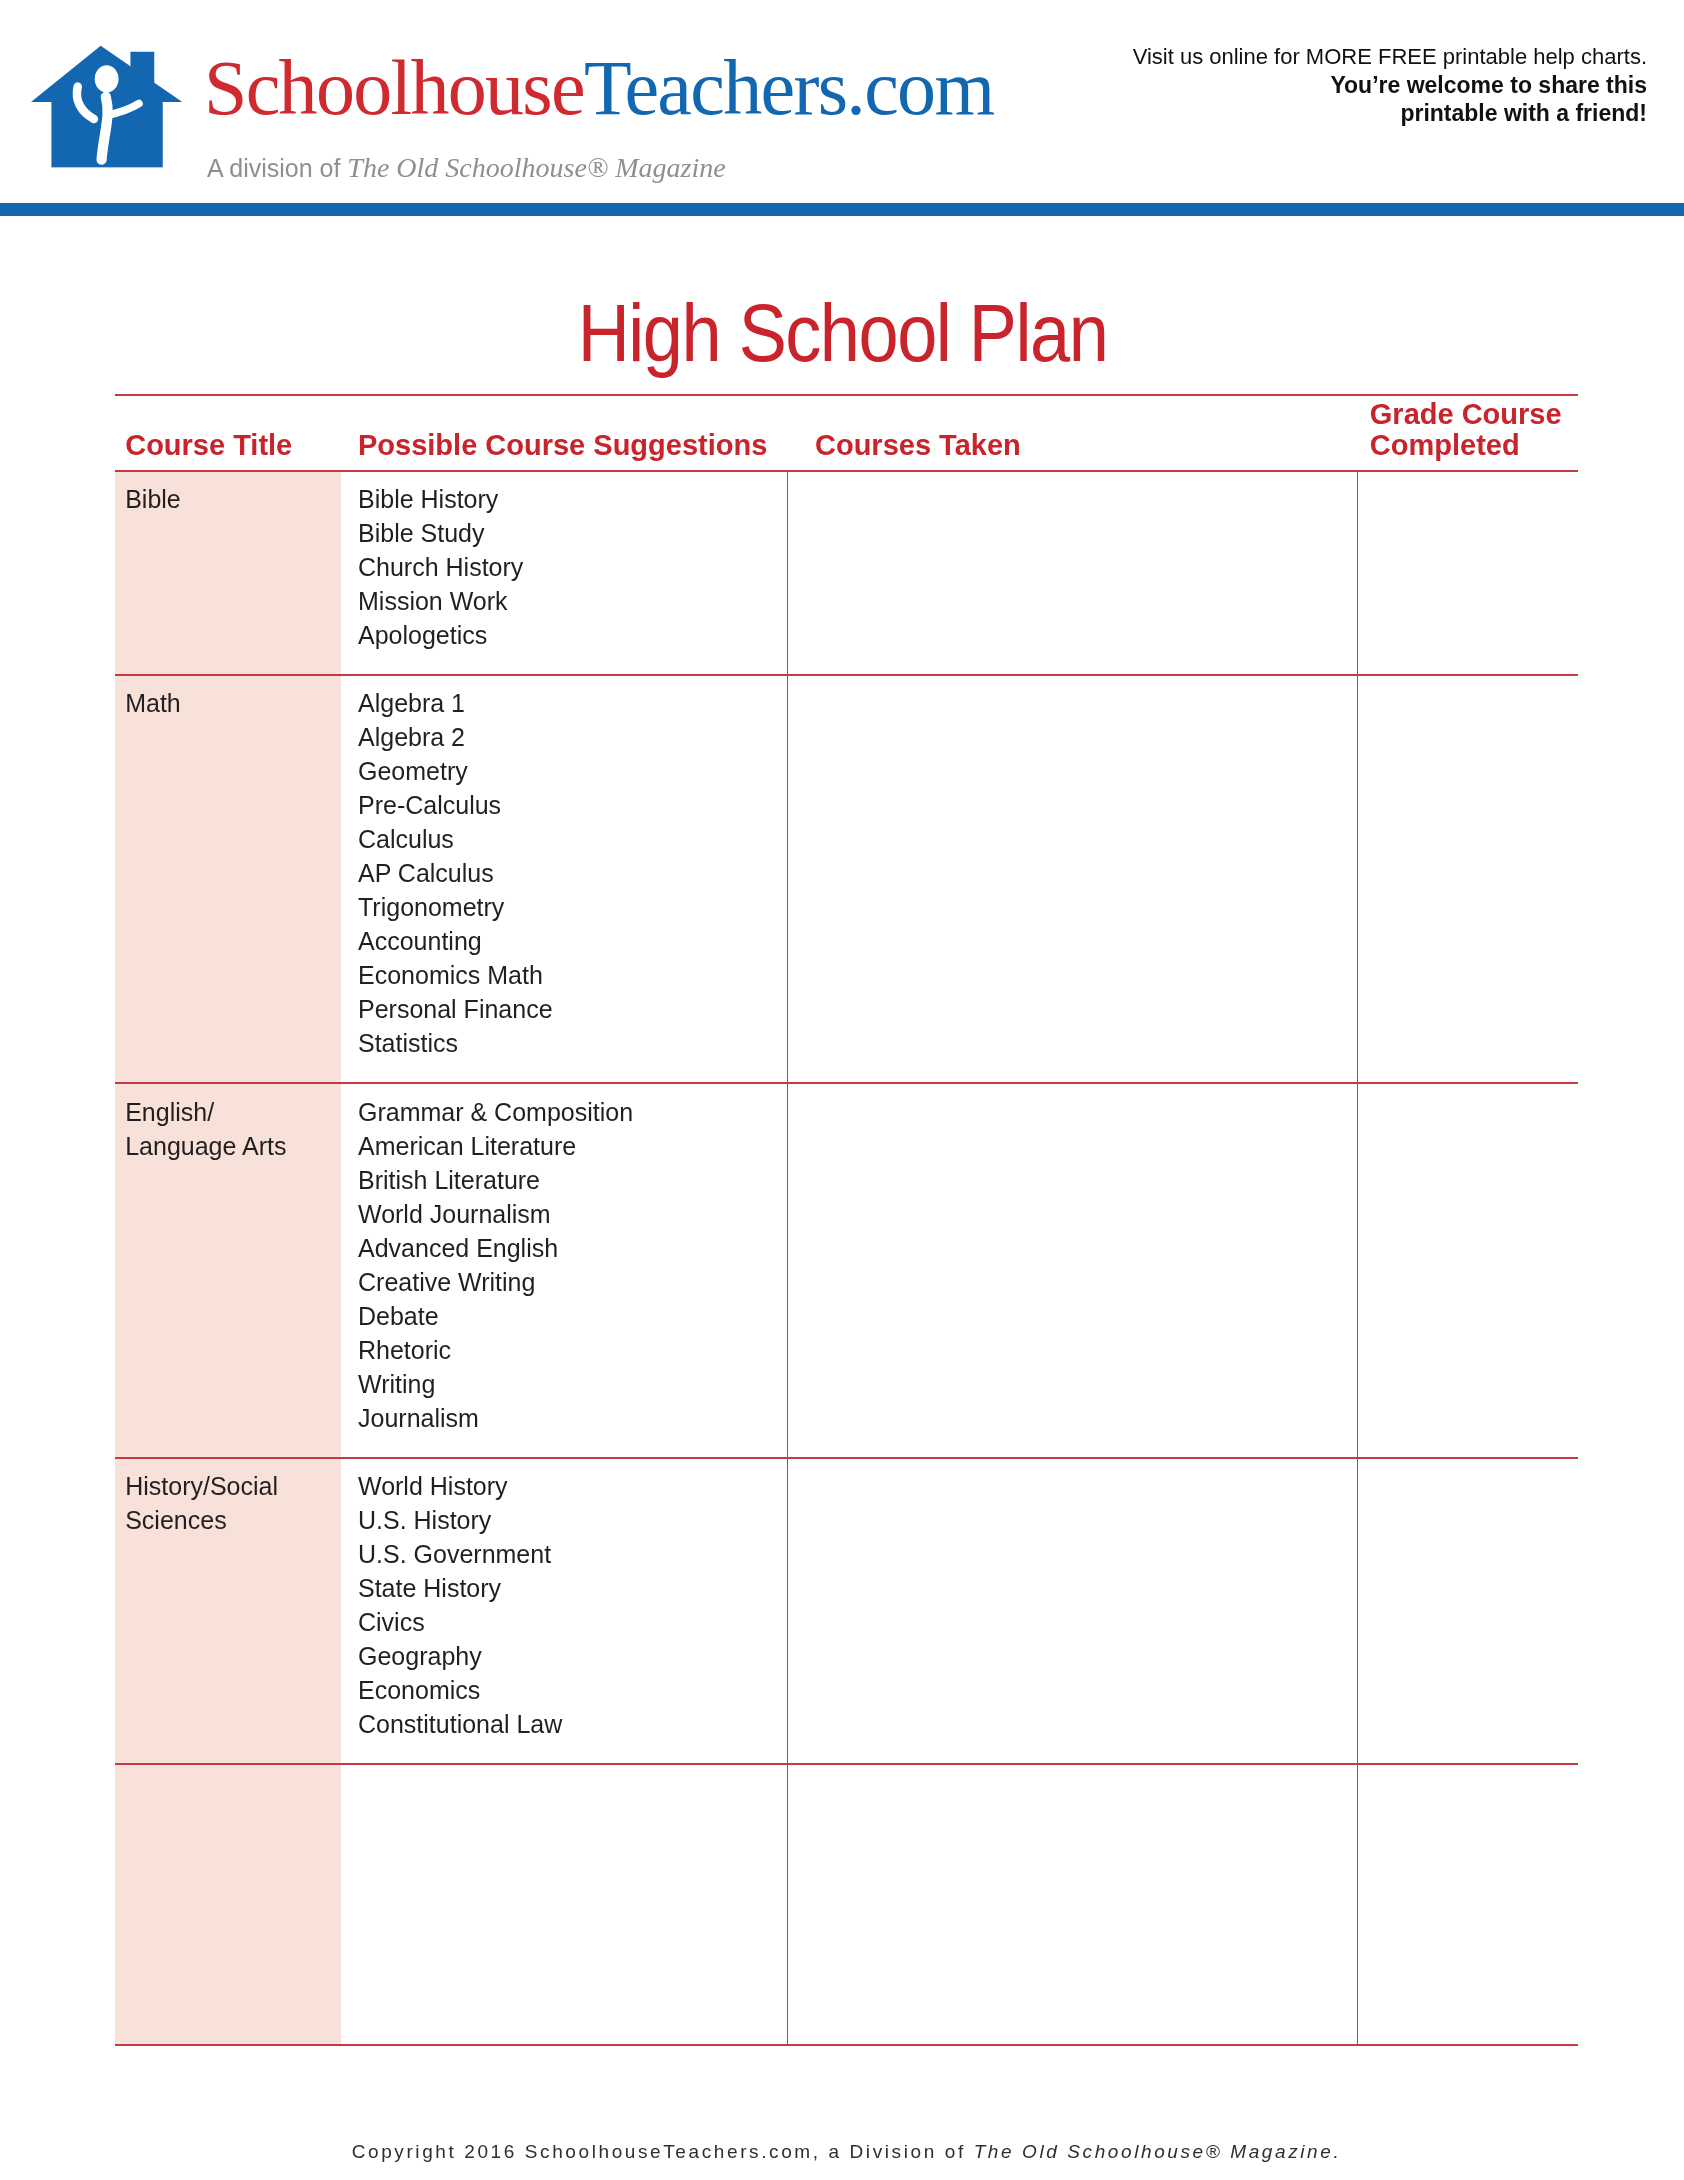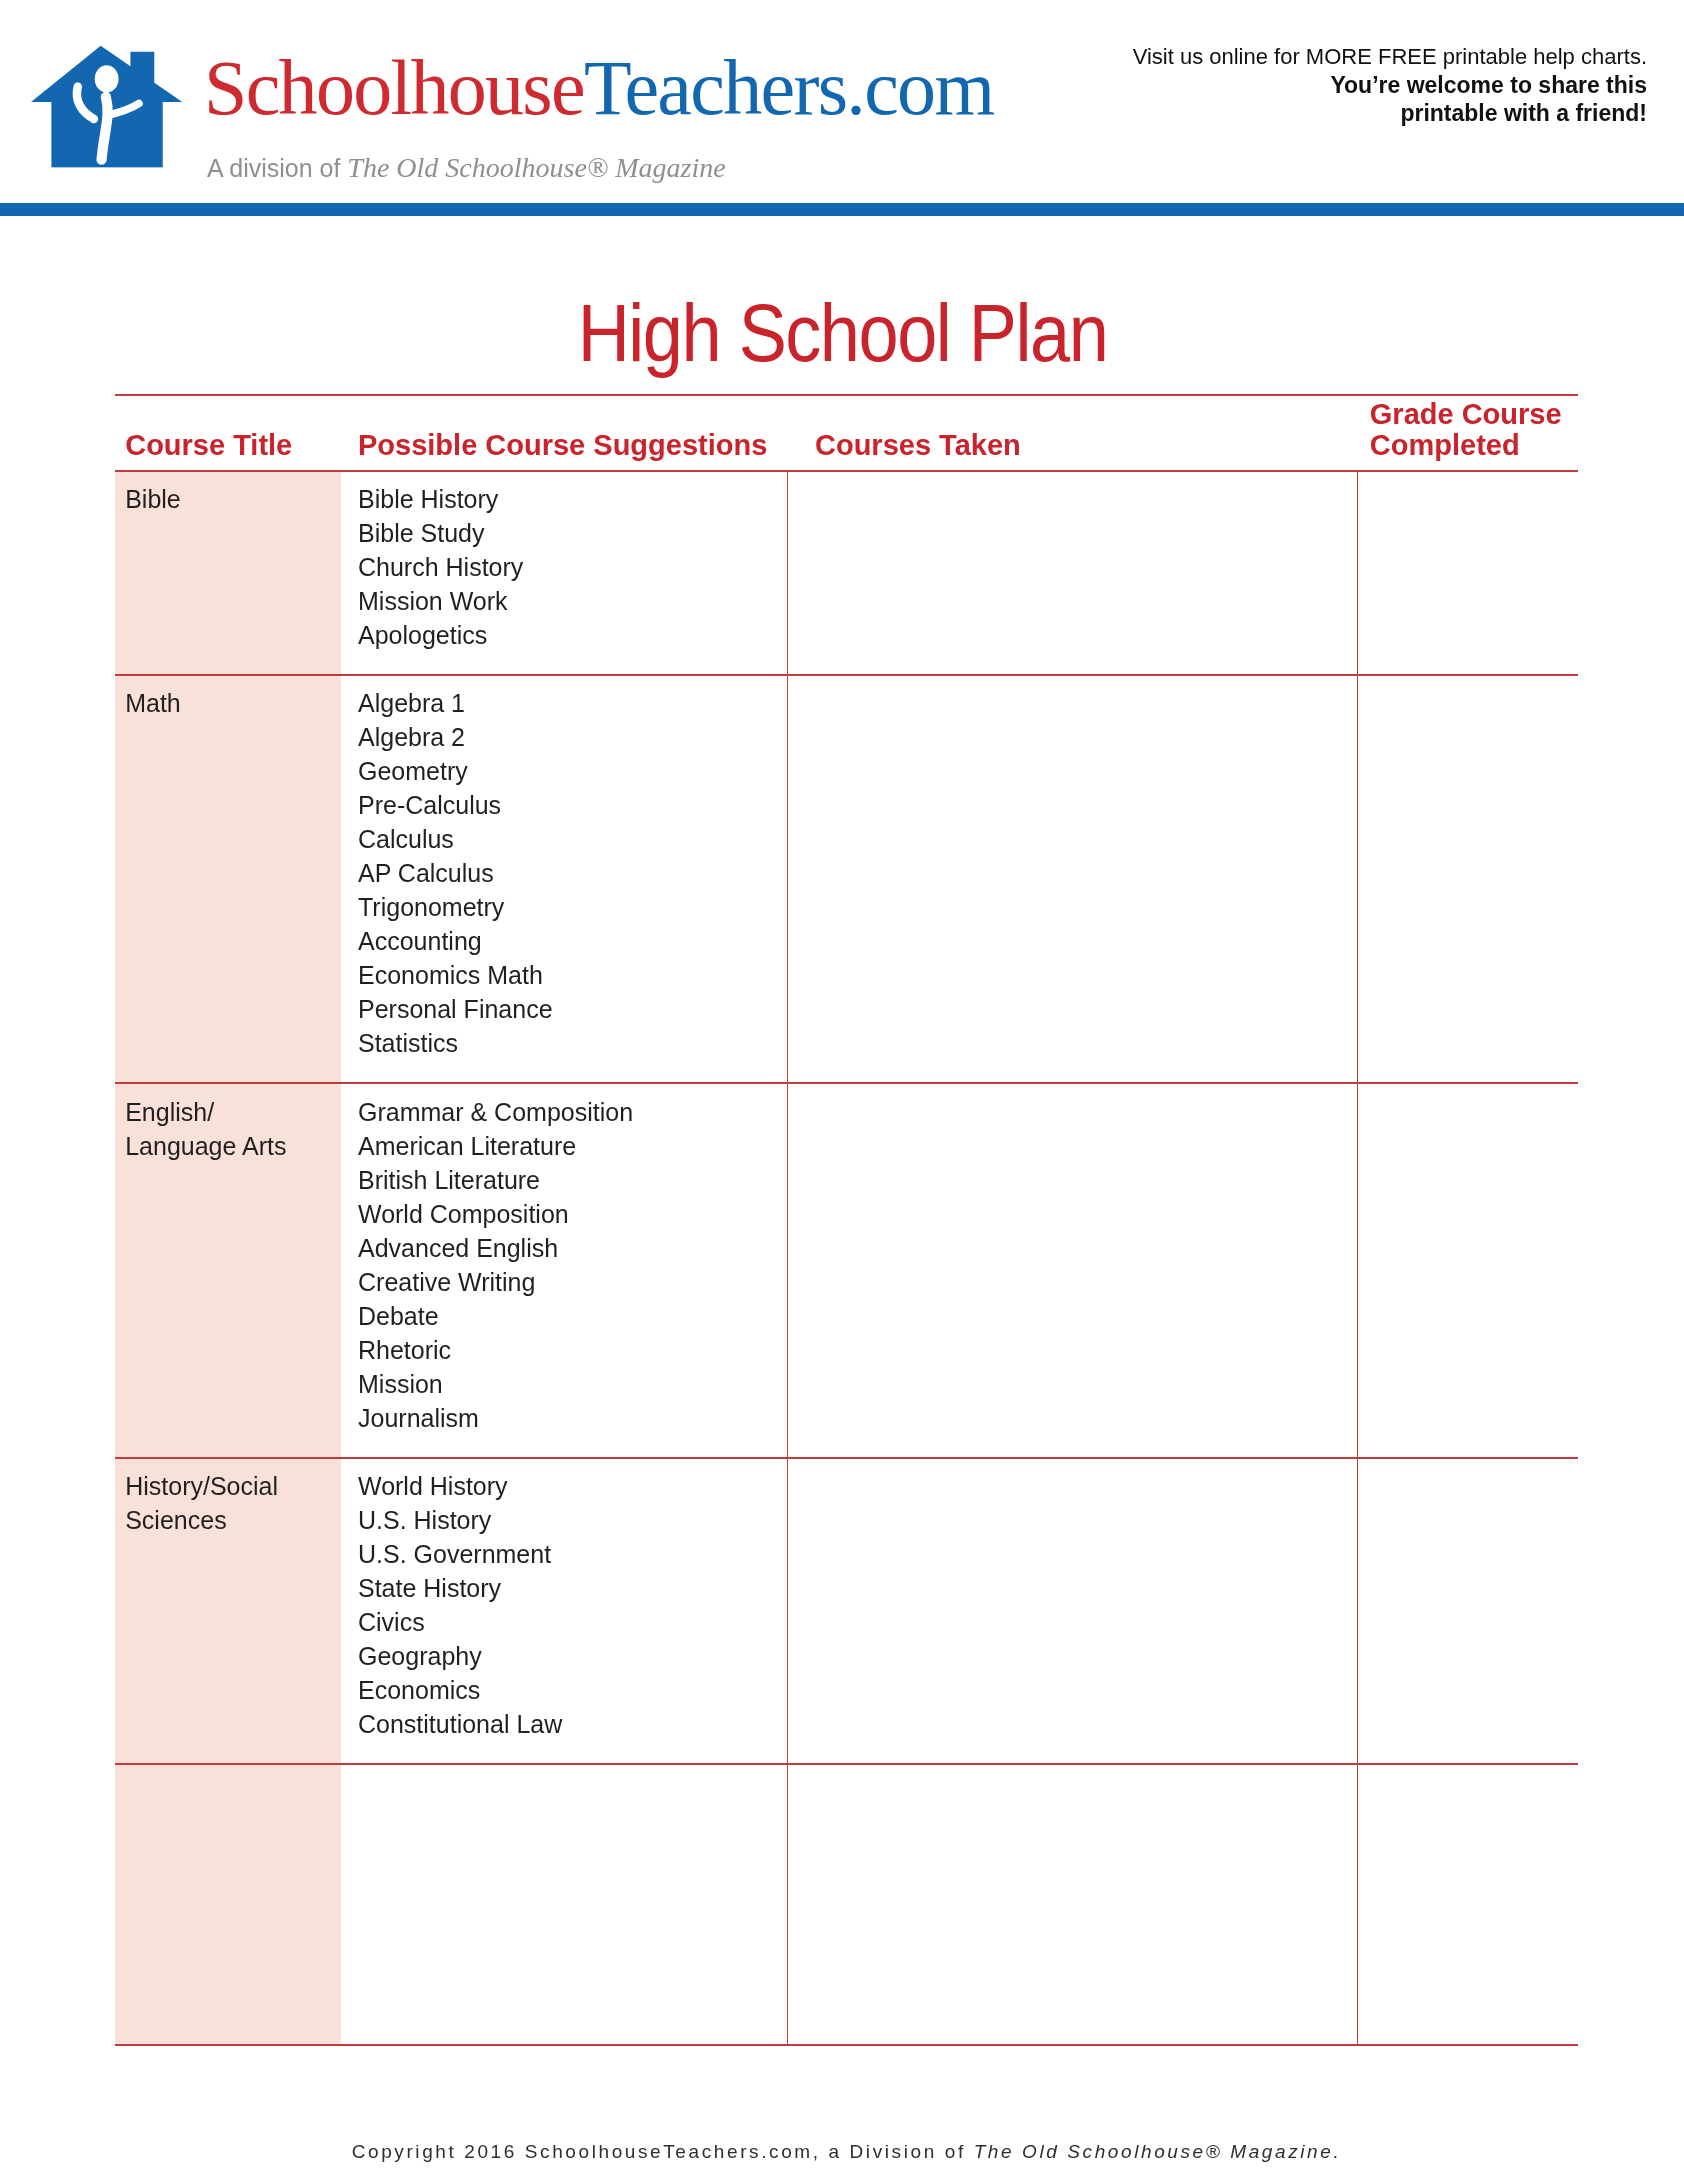--- a/index.html
+++ b/index.html
@@ -154,26 +154,26 @@
         </div>
         <div class="tr">
           <div class="td c1">
             <div>English/</div>
             <div>Language Arts</div>
           </div>
           <div class="td c2">
             <div>Grammar &amp; Composition</div>
             <div>American Literature</div>
             <div>British Literature</div>
-            <div>World Composition</div>
+            <div>World Journalism</div>
             <div>Advanced English</div>
             <div>Creative Writing</div>
             <div>Debate</div>
             <div>Rhetoric</div>
-            <div>Mission</div>
+            <div>Writing</div>
             <div>Journalism</div>
           </div>
           <div class="td c3"></div>
           <div class="td c4"></div>
         </div>
         <div class="tr">
           <div class="td c1">
             <div>History/Social</div>
             <div>Sciences</div>
           </div>

